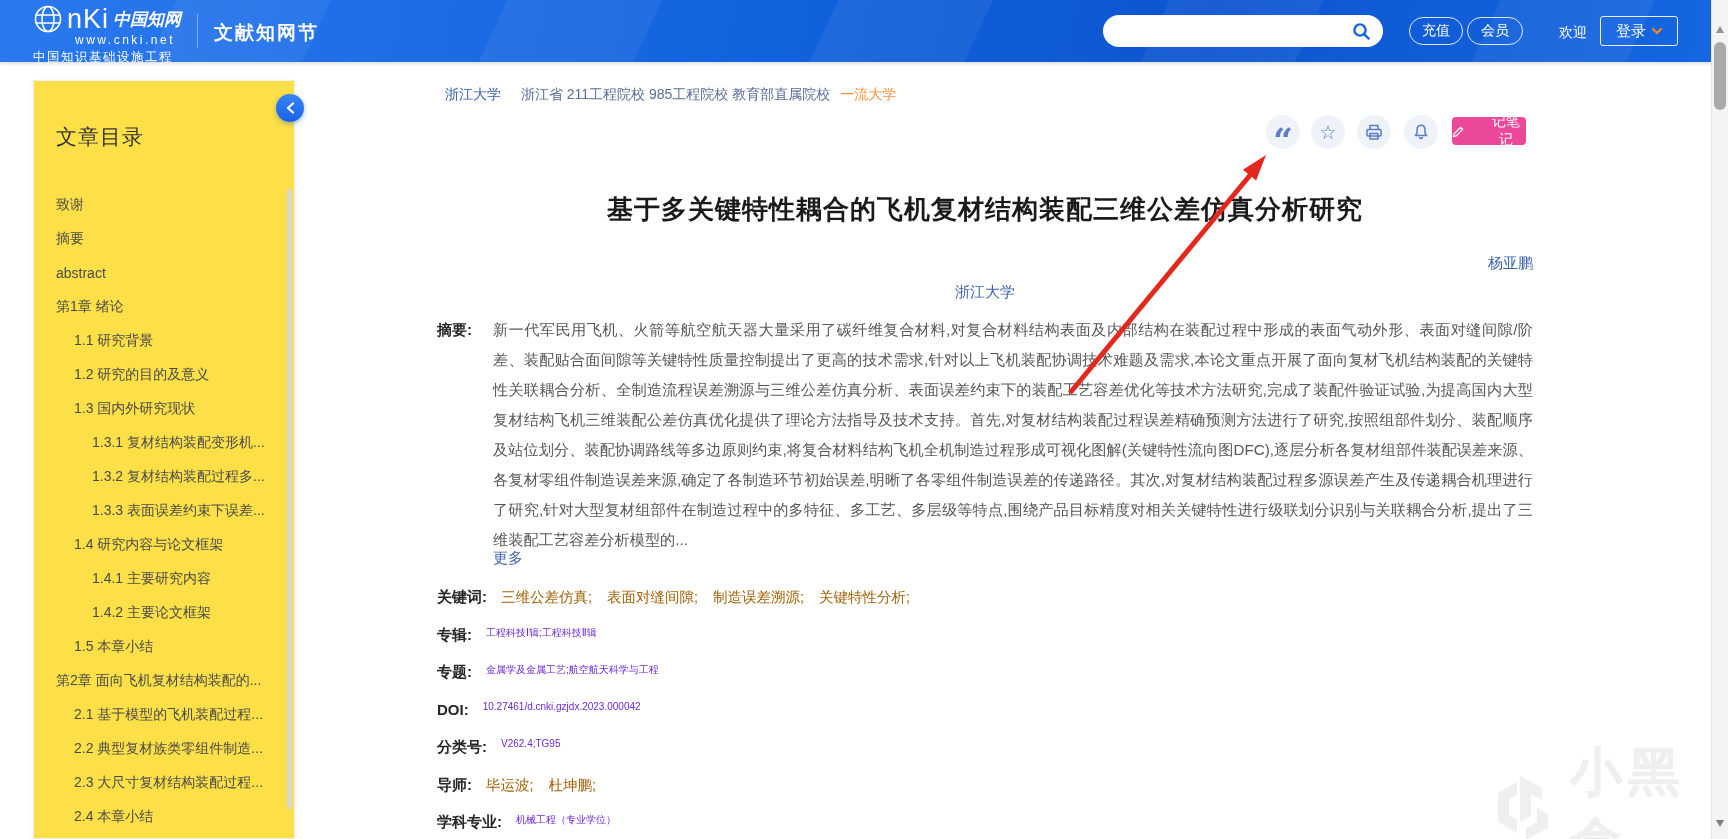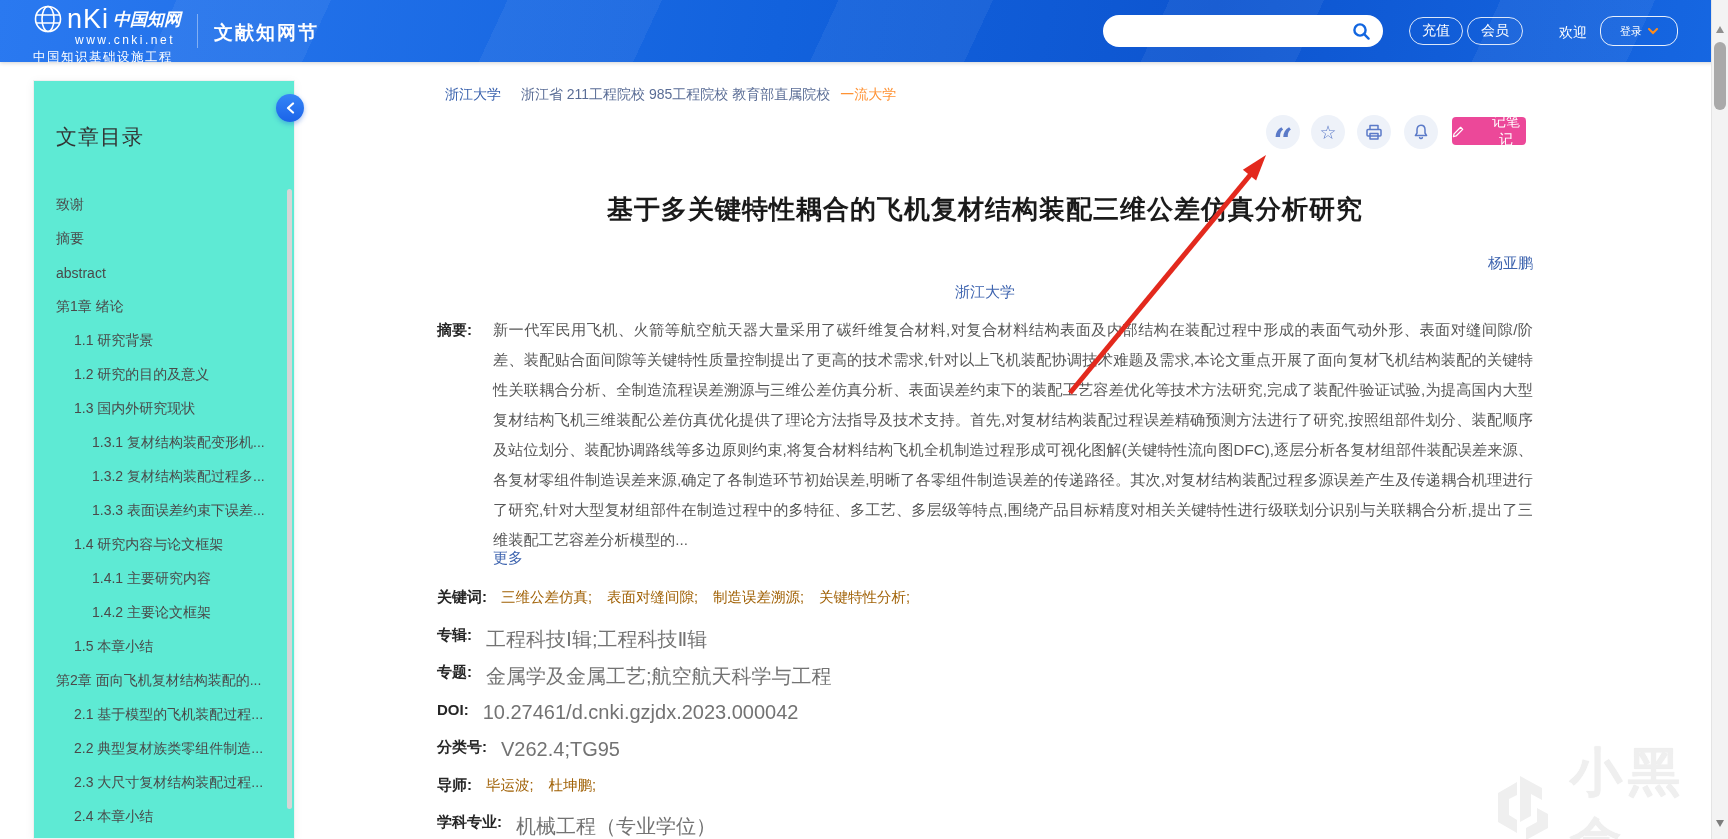--- a/index.html
+++ b/index.html
@@ -26,34 +26,34 @@
   .search-input { border:none; outline:none; background:transparent; flex:1; height:100%;
     padding:0 8px 0 16px; font-size:14px; color:#333; }
   .search-btn { width:34px; height:32px; border:none; background:transparent; cursor:pointer;
     display:flex; align-items:center; justify-content:center; padding-right:10px; }
   .pill { position:absolute; top:17px; height:28px; border:1px solid rgba(255,255,255,.85); border-radius:14px;
     color:#fff; font-size:14px; display:flex; align-items:center; justify-content:center; background:transparent; cursor:pointer; }
   .pill.recharge { left:1409px; width:54px; }
   .pill.member { left:1467px; width:56px; }
   .welcome { position:absolute; left:1559px; top:24px; font-size:14px; color:#fff; }
   .login-btn { position:absolute; left:1600px; top:16px; width:78px; height:30px; border:1px solid rgba(255,255,255,.9);
-    border-radius:13px; background:transparent; color:#fff; font-size:11px; display:flex; align-items:center;
+    border-radius:3px; background:transparent; color:#fff; font-size:15px; display:flex; align-items:center;
     justify-content:center; gap:6px; cursor:pointer; }
 
   
   .page-scrollbar { position:absolute; right:0; top:0; width:17px; height:839px; background:#f3f3f3;
     border-left:1px solid #e4e4e4; z-index:40; }
   .sb-up { position:absolute; left:4px; top:26px; width:0; height:0;
     border-left:4.5px solid transparent; border-right:4.5px solid transparent; border-bottom:7px solid #8f8f8f; }
   .sb-thumb { position:absolute; left:2px; top:42px; width:12px; height:68px; background:#a9a9a9; border-radius:6px; }
   .sb-down { position:absolute; left:4px; top:820px; width:0; height:0;
     border-left:4.5px solid transparent; border-right:4.5px solid transparent; border-top:7px solid #7d7d7d; }
 
   
-  .sidebar { position:absolute; left:33px; top:80px; width:262px; height:759px; background:#5eead4;
+  .sidebar { position:absolute; left:33px; top:80px; width:262px; height:759px; background:#fde047;
     border:1px solid #f0f0f0; box-shadow:0 2px 10px rgba(0,0,0,.05); z-index:5; }
   .sidebar-title { position:absolute; left:22px; top:42px; font-size:21px; color:#333; font-weight:400; letter-spacing:1px; }
   .toc { position:absolute; left:0; top:107px; right:12px; }
   .toc-item { height:34px; display:flex; align-items:center; font-size:14px; color:#4a4a4a;
     cursor:pointer; white-space:nowrap; overflow:hidden; }
   .toc-item.lv0 { padding-left:22px; }
   .toc-item.lv1 { padding-left:40px; }
   .toc-item.lv2 { padding-left:58px; }
   .toc-scroll-thumb { position:absolute; left:253px; top:108px; width:5px; height:620px; background:#d6d6d6; border-radius:3px; }
   .collapse-btn { position:absolute; left:242px; top:13px; width:28px; height:28px; border-radius:50%;
@@ -83,21 +83,21 @@
   .doc-inst { position:absolute; left:437px; top:283px; width:1096px; text-align:center; font-size:15px;
     color:#3e64af; cursor:pointer; z-index:6; }
 
   .abstract { position:absolute; left:437px; top:315px; width:1098px; display:flex; z-index:6; }
   .abs-label { width:56px; font-size:15px; font-weight:bold; color:#262626; line-height:30px; flex:none; }
   .abs-text { width:1040px; font-size:15.2px; line-height:30px; color:#575757; text-align:justify; }
   .more-link { position:absolute; left:493px; top:549px; font-size:15px; color:#3e64af; cursor:pointer; z-index:6; }
 
   .meta-row { position:absolute; left:437px; display:flex; align-items:flex-start; z-index:6; white-space:nowrap; }
   .mlabel { font-size:15px; font-weight:bold; color:#262626; margin-right:14px; }
-  .mvalue { font-size:20px; color:#737373; }
+  .mvalue { font-size:10px; color:#6d28d9; }
   .mlinks { display:flex; gap:15px; }
   .mlink { font-size:14.5px; color:#a16207; text-decoration:none; cursor:pointer; }
 
   
   .annotation { position:absolute; left:0; top:0; width:1728px; height:839px; pointer-events:none; z-index:30; }
 
   
   .watermark { position:absolute; left:1490px; top:738px; display:flex; align-items:center; gap:14px; z-index:3; }
   .wm-text { font-size:52px; font-weight:bold; color:#efefef; letter-spacing:6px;
     text-shadow:0 0 1px #e6e6e6; }

